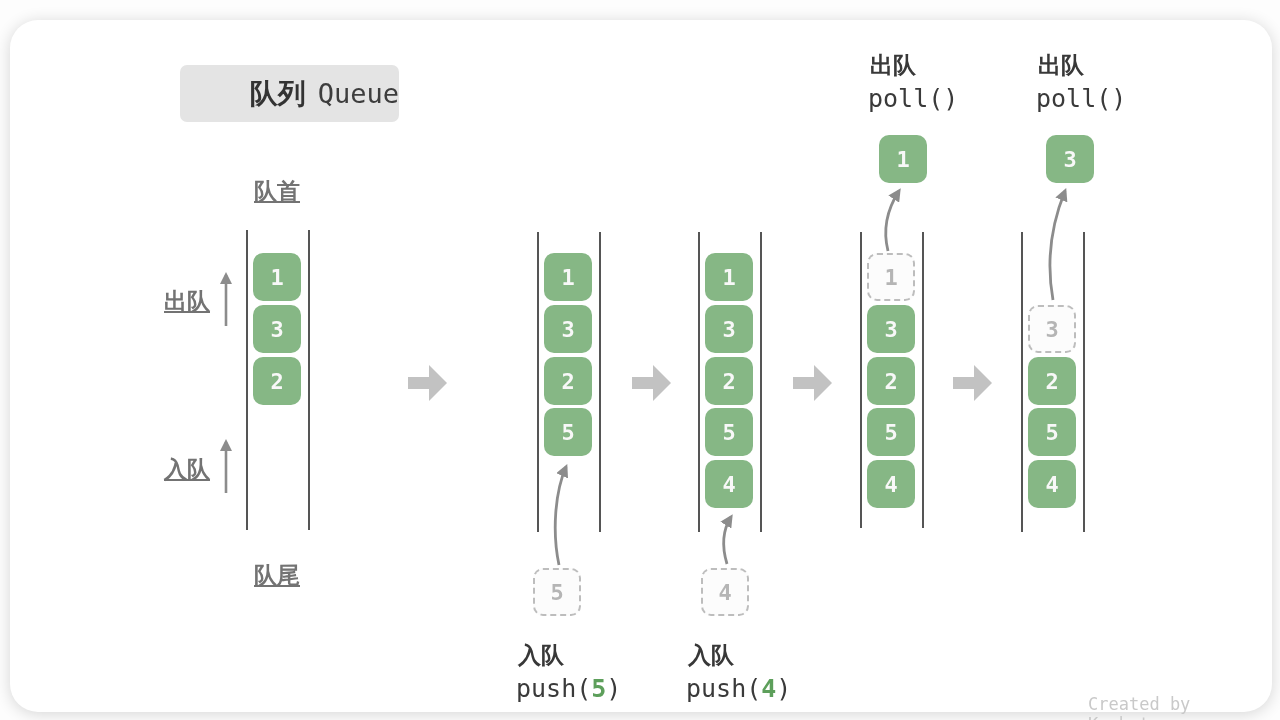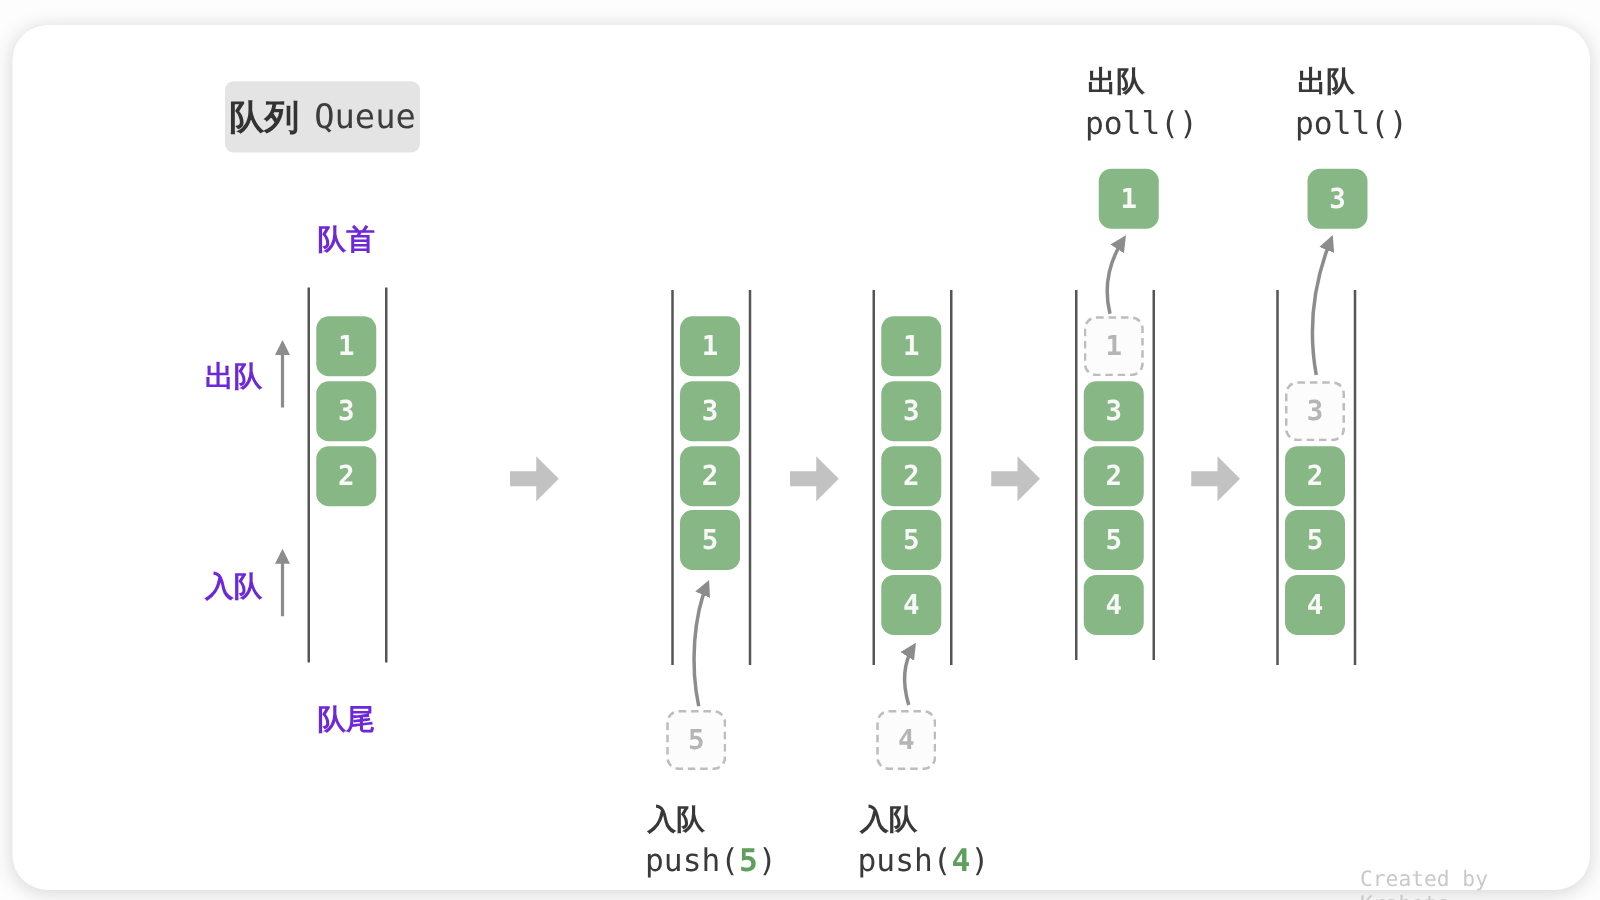--- a/index.html
+++ b/index.html
@@ -8,28 +8,28 @@
 
   .canvas { position: relative; width: 1280px; height: 720px; background: #fdfdfd; }
 
   .card {
     position: absolute; left: 10px; top: 20px; width: 1262px; height: 692px;
     background: #ffffff; border-radius: 28px;
     box-shadow: 0 2px 16px rgba(0,0,0,0.16);
   }
 
   .title-chip {
-    position: absolute; left: 170px; top: 45px; width: 156px; height: 57px;
+    position: absolute; left: 170px; top: 45px; width: 219px; height: 57px;
     background: #e4e4e4; border-radius: 7px;
-    display: flex; align-items: center; justify-content: center; gap: 12px;
+    display: flex; align-items: center; justify-content: flex-end; gap: 12px;
   }
   .title-zh { font-size: 28px; font-weight: bold; color: #333333; }
   .title-en { font-size: 27px; color: #3d3d3d; font-family: "DejaVu Sans Mono", monospace; }
 
-  .zh-label { position: absolute; font-size: 23px; font-weight: bold; color: #6d28d9; text-align: center; width: 80px; }
+  .zh-label { position: absolute; font-size: 23px; font-weight: bold; color: #737373; text-align: center; width: 80px; text-decoration: underline; }
   .lbl-head { left: 227px; top: 156px; }
   .lbl-tail { left: 227px; top: 540px; }
   .lbl-deq  { left: 130px; top: 266px; width: 70px; text-align: right; }
   .lbl-enq  { left: 130px; top: 434px; width: 70px; text-align: right; }
 
   .wall { position: absolute; width: 2px; background: #555555; }
 
   .cell {
     position: absolute; width: 48px; height: 48px; border-radius: 10px;
     display: flex; align-items: center; justify-content: center;

